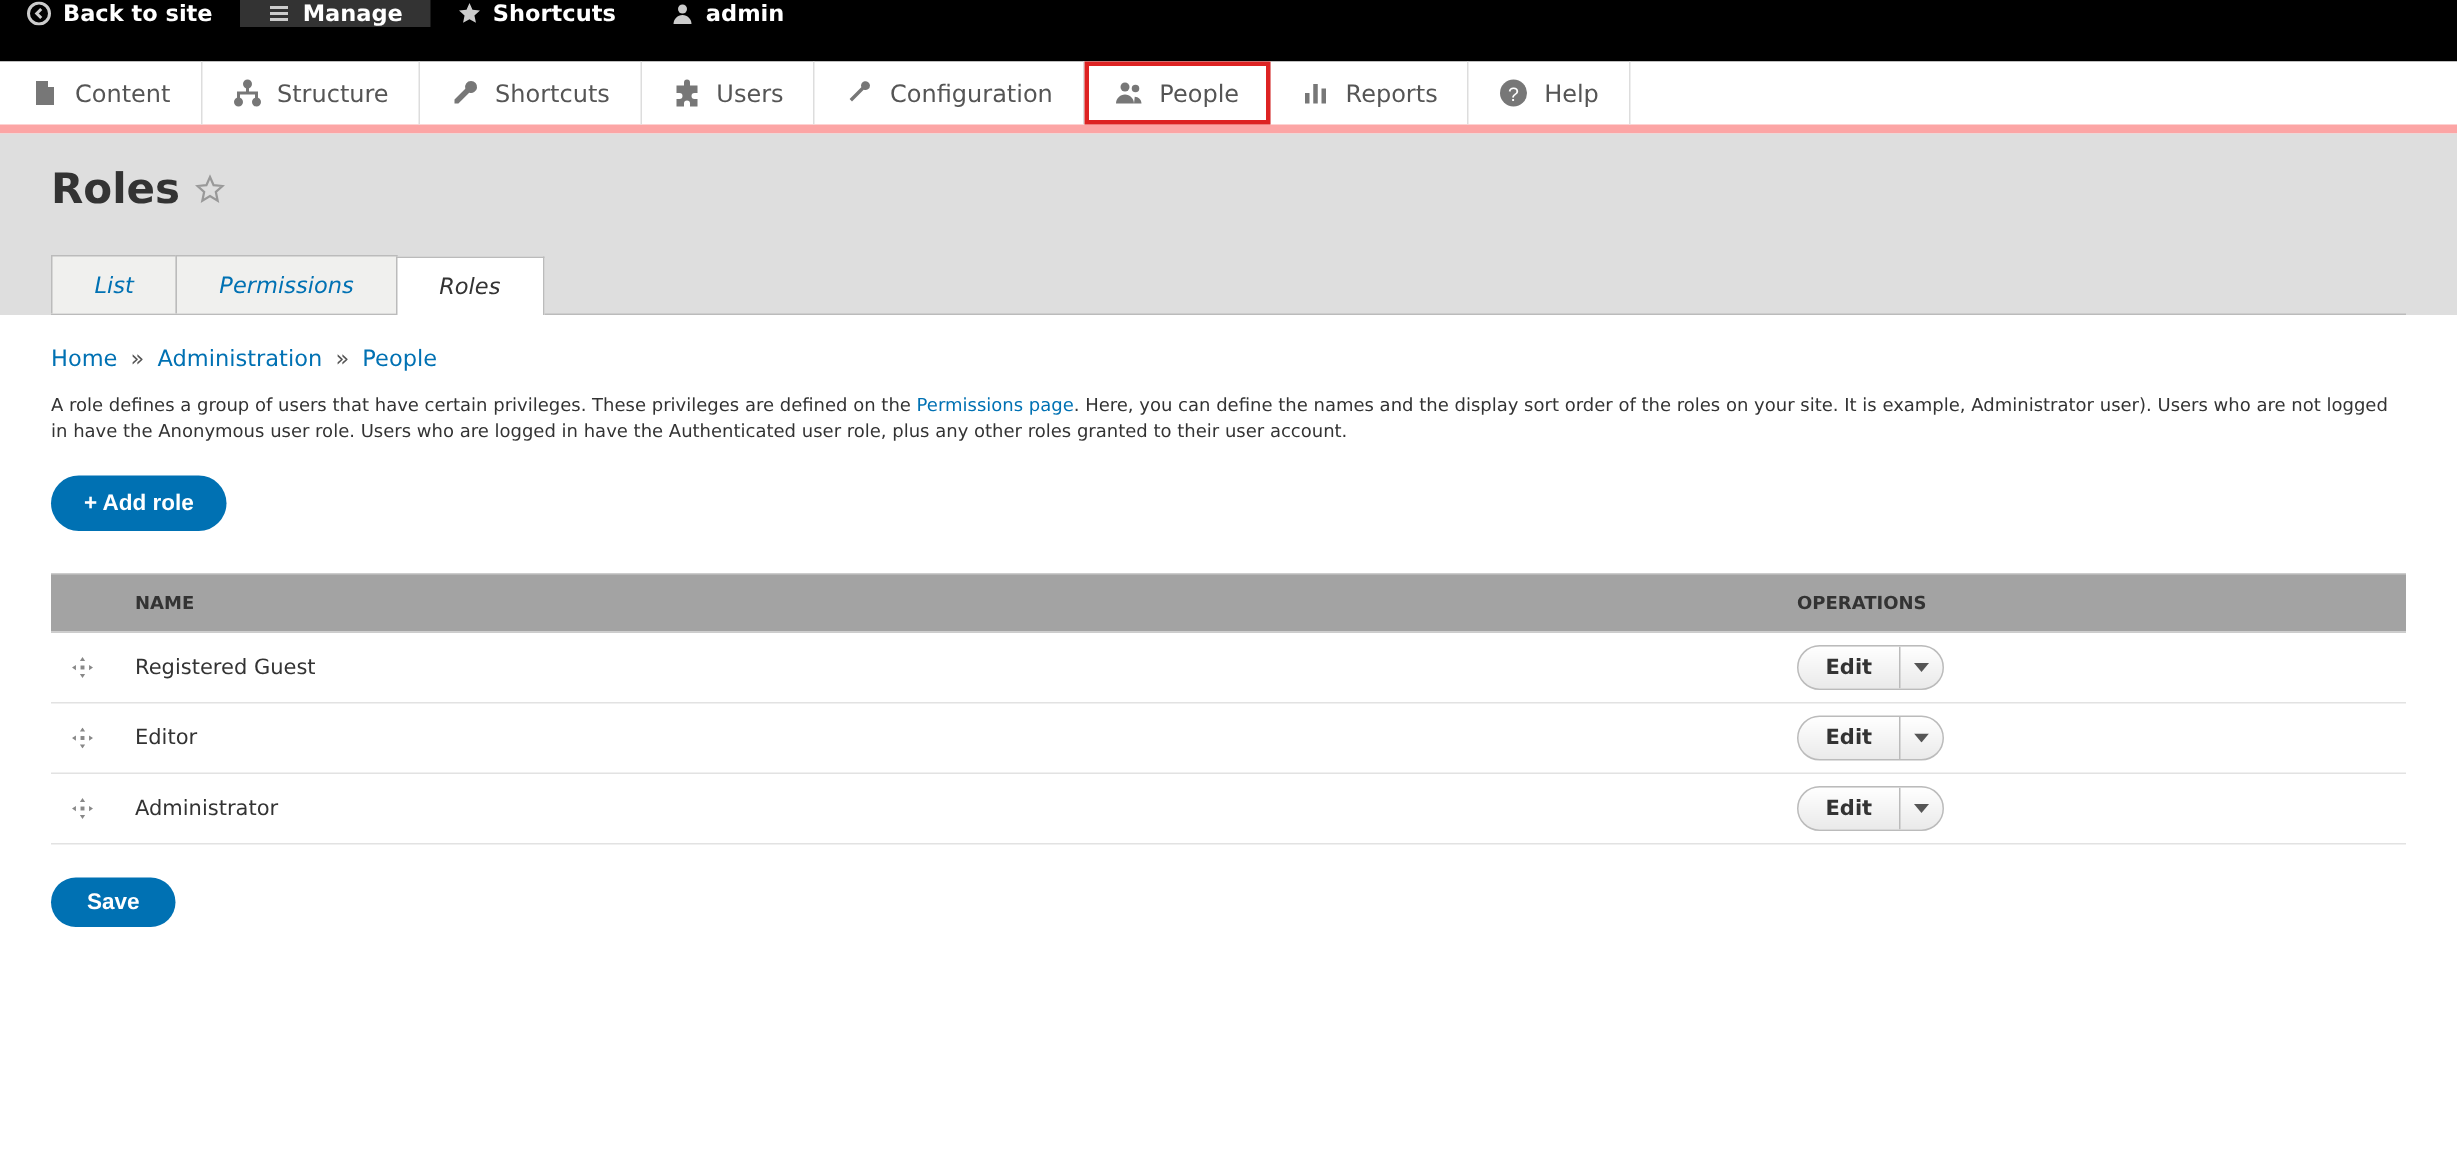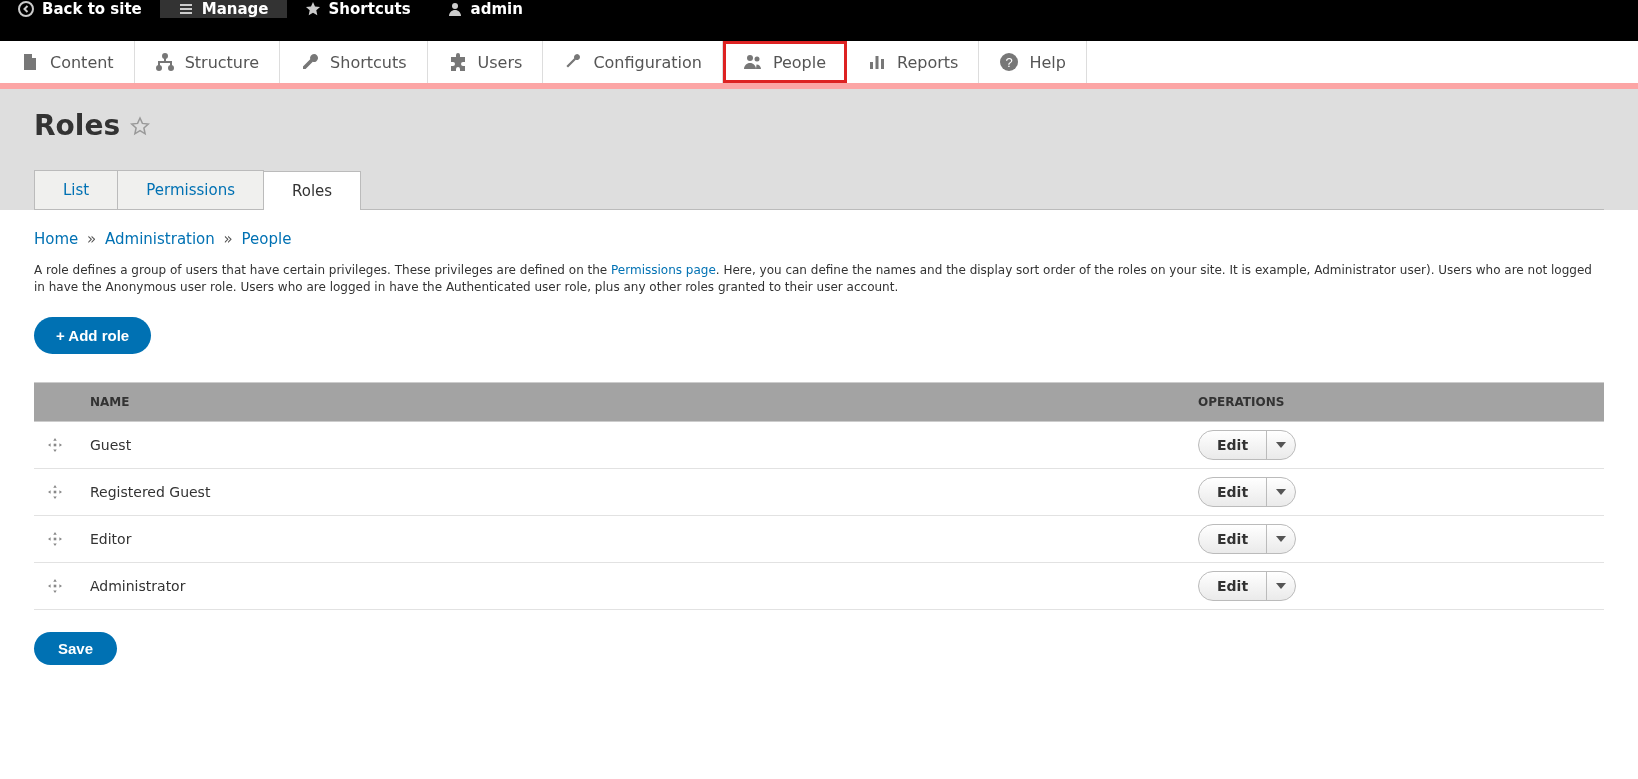--- a/index.html
+++ b/index.html
@@ -71,20 +71,21 @@
 }
 .tab {
   padding: 10px 28px;
   background: #f0f0ee;
   border: 1px solid #bbb;
   border-bottom: none;
   margin-right: -1px;
   color: #0071b3;
   font-size: 15px;
   cursor: pointer;
+  font-style: italic;
 }
 .tab.active {
   background: #fff;
   color: #333;
   position: relative;
   top: 1px;
 }
 .content-area {
   padding: 20px 34px;
 }
@@ -306,35 +307,20 @@
 
   <table class="roles-table">
     <thead>
       <tr>
         <th class="drag-cell"></th>
         <th>NAME</th>
         <th class="ops-cell">OPERATIONS</th>
       </tr>
     </thead>
     <tbody id="roles-tbody">
-    <tr>
-          <td class="drag-cell"><span><svg viewBox="0 0 16 16" width="14" height="14" fill="#888">
-                <path d="M8 0l2 3H6l2-3zM8 16l-2-3h4l-2 3zM0 8l3-2v4L0 8zM16 8l-3 2V6l3 2z"></path>
-                <rect x="6.5" y="6.5" width="3" height="3"></rect>
-              </svg></span></td>
-          <td>Guest</td>
-          <td class="ops-cell"><span class="dropbutton">
-              <span class="edit">Edit</span>
-              <span class="toggle">
-                <svg viewBox="0 0 10 6" width="10" height="6" fill="#555">
-                  <path d="M0 0h10L5 6z"></path>
-                </svg>
-              </span>
-            </span></td>
-        </tr>
         <tr>
           <td class="drag-cell"><span><svg viewBox="0 0 16 16" width="14" height="14" fill="#888">
                 <path d="M8 0l2 3H6l2-3zM8 16l-2-3h4l-2 3zM0 8l3-2v4L0 8zM16 8l-3 2V6l3 2z"></path>
                 <rect x="6.5" y="6.5" width="3" height="3"></rect>
               </svg></span></td>
           <td>Registered Guest</td>
           <td class="ops-cell"><span class="dropbutton">
               <span class="edit">Edit</span>
               <span class="toggle">
                 <svg viewBox="0 0 10 6" width="10" height="6" fill="#555">

